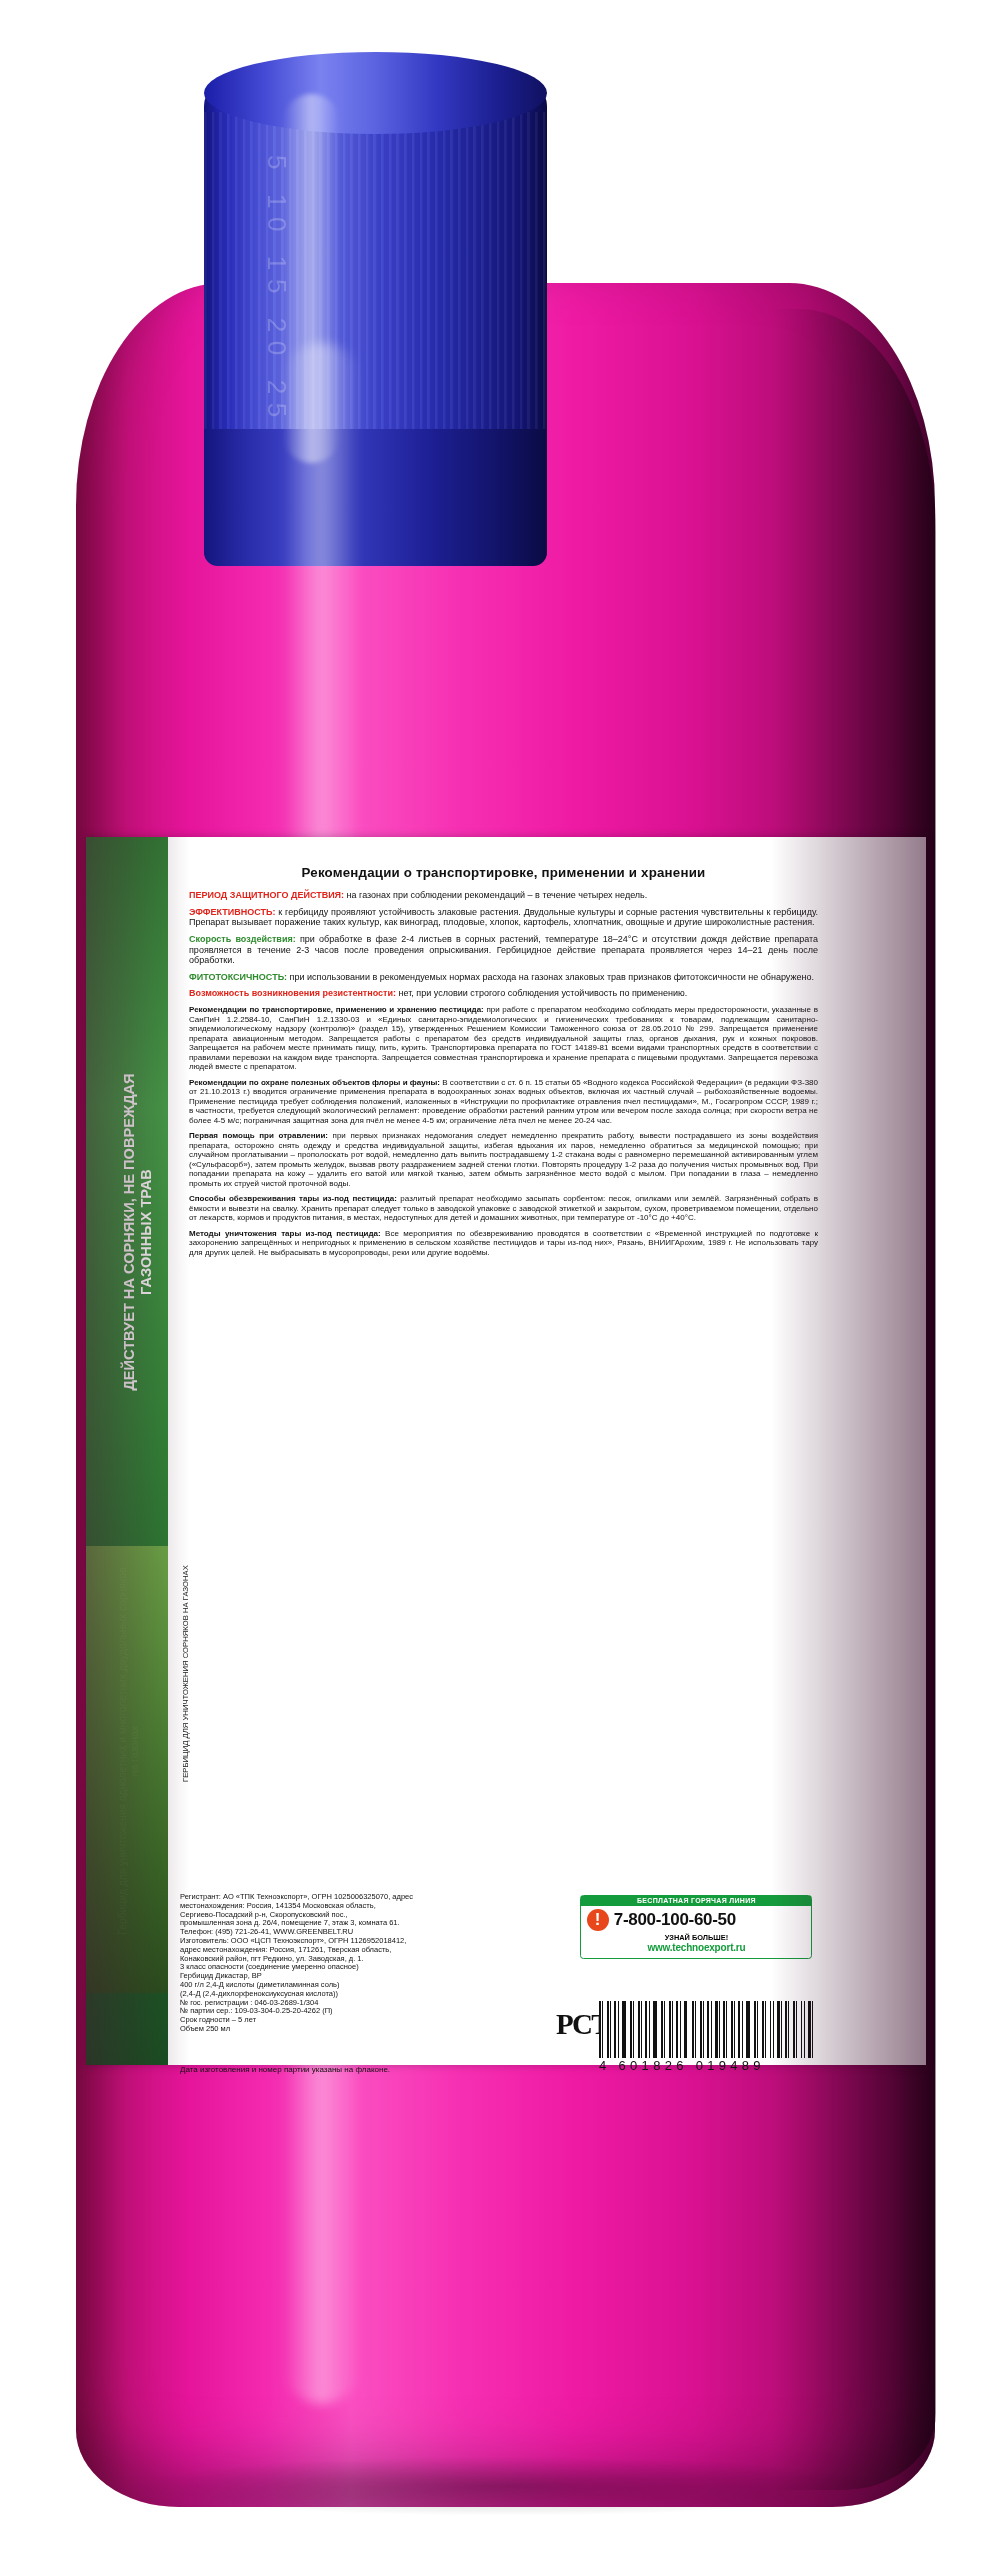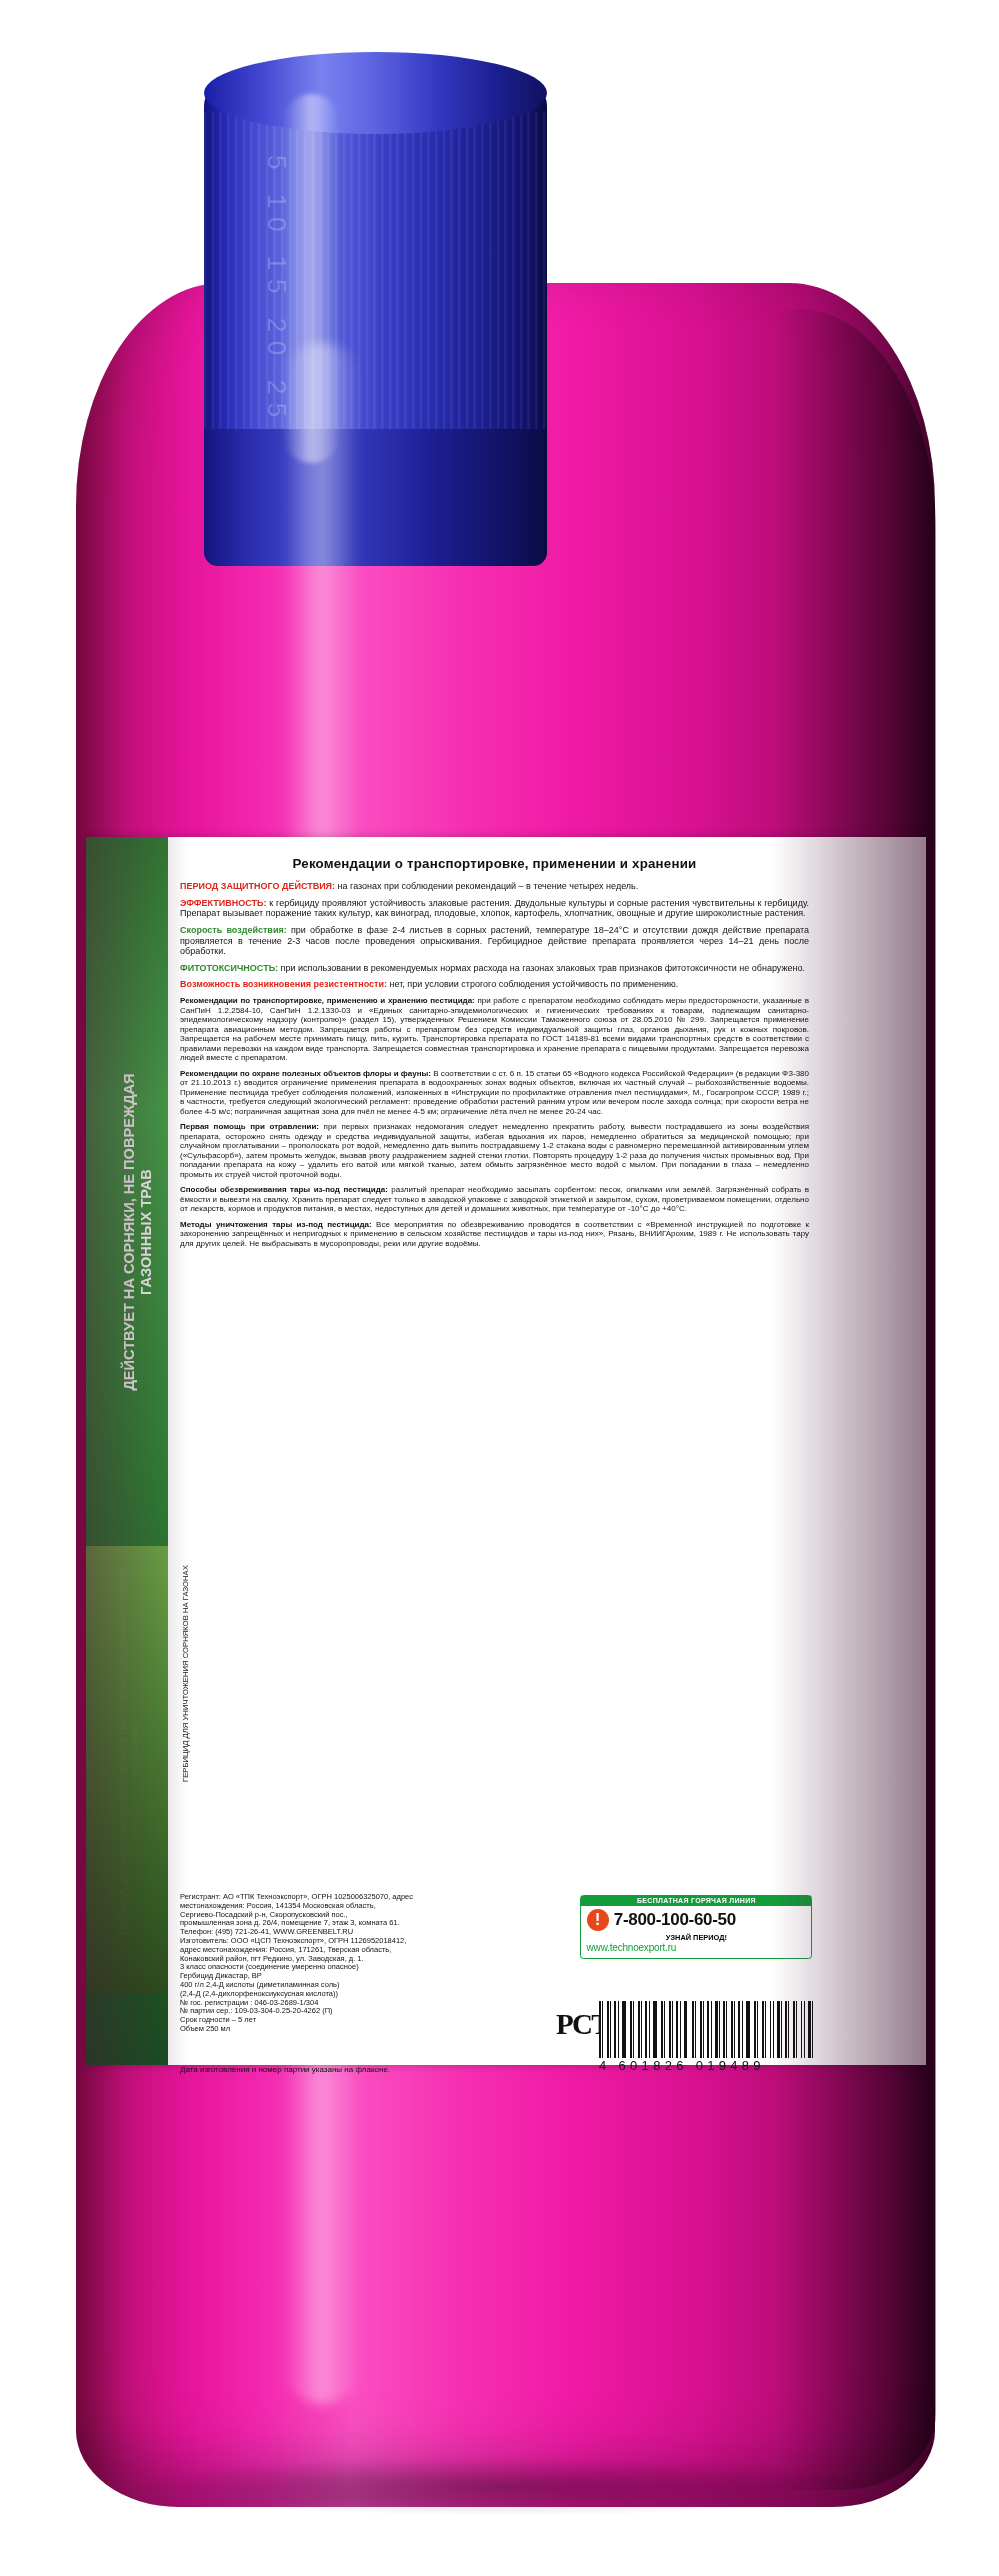--- a/index.html
+++ b/index.html
@@ -215,21 +215,21 @@
     opacity: .95;
   }
 
   
   .label-inner {
     position: absolute;
     left: 168px;
     top: 837px;
     width: 653px;
     height: 1132px;
-    padding: 0;
+    padding: 9px;
     color: #111;
   }
   .title {
     text-align: center;
     font-size: 13.3px;
     font-weight: bold;
     margin: 19px 0 10.3px 0;
     letter-spacing: 0.2px;
   }
   .para {
@@ -309,22 +309,23 @@
     letter-spacing: -0.3px;
   }
   .hl-know {
     font-size: 7.4px;
     font-weight: bold;
     text-align: center;
     margin-top: 1.7px;
   }
   .hl-site {
     font-size: 10px;
-    font-weight: normal;
+    font-weight: bold;
     color: #149c3c;
+    text-align: center;
     letter-spacing: -0.2px;
   }
 
   
   .bottom-row {
     position: absolute;
     left: 168px;
     top: 2001px;
     width: 653px;
     height: 79px;
@@ -496,21 +497,21 @@
       <div>Срок годности – 5 лет</div>
       <div>Объем 250 мл</div>
     </div>
 
     <div class="hotline">
       <div class="hl-top">БЕСПЛАТНАЯ ГОРЯЧАЯ ЛИНИЯ</div>
       <div class="hl-row">
         <div class="hl-badge">!</div>
         <div class="hl-phone">7-800-100-60-50</div>
       </div>
-      <div class="hl-know">УЗНАЙ ПЕРИОД!</div>
+      <div class="hl-know">УЗНАЙ БОЛЬШЕ!</div>
       <div class="hl-site">www.technoexport.ru</div>
     </div>
   </div>
 
   <div class="bottom-row">
     <div class="eac">PCT</div>
     <div class="barcode"></div>
     <div class="barcode-digits">4 601826 019489</div>
     <div class="batch-note">Дата изготовления и номер партии указаны на флаконе.</div>
   </div>

